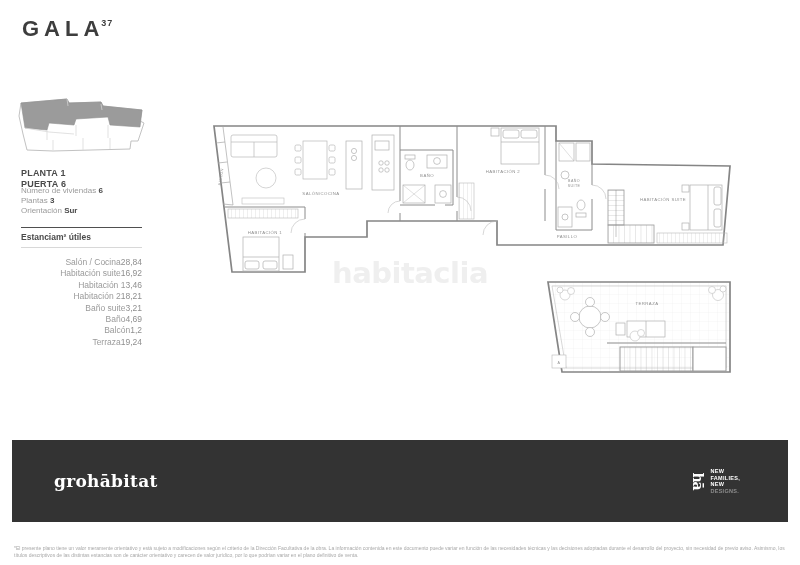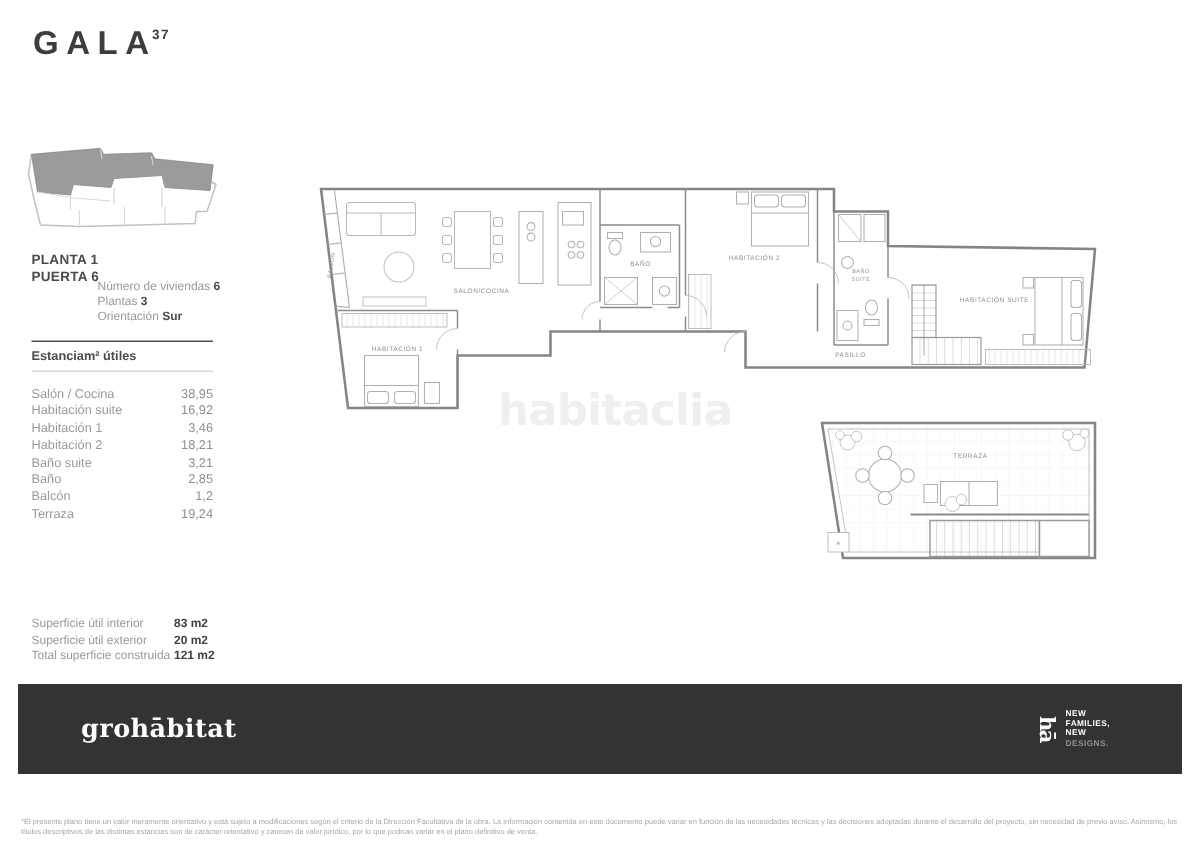--- a/index.html
+++ b/index.html
@@ -7,41 +7,41 @@
   .page { position:relative; width:800px; height:565px; background:#ffffff; overflow:hidden;padding-left:24px; }
 
   
   .brand { position:absolute; left:22px; top:16px; color:#3d3d3d; }
   .brand .name { font-size:22px; font-weight:bold; letter-spacing:5px; }
   .brand .sup { font-size:9px; font-weight:bold; vertical-align:10px; letter-spacing:1px; margin-left:-3px; color:#3d3d3d; }
 
   
   .site-icon { position:absolute; left:13px; top:96px; }
   .unit-id { position:absolute; left:21px; top:168px; font-size:9px; font-weight:bold; color:#4a4a4a; line-height:11px; letter-spacing:0.2px; }
-  .facts { position:absolute; left:21px; top:186px; font-size:8px; color:#9a9a9a; line-height:10px;margin-left:44px; }
+  .facts { position:absolute; left:21px; top:186px; font-size:8px; color:#9a9a9a; line-height:10px; }
   .facts b { color:#4a4a4a; }
 
   .room-table { position:absolute; left:21px; top:227px; width:121px; }
   .room-table .head { display:flex; justify-content:flex-start; border-top:1.5px solid #4f4f4f; border-bottom:1px solid #d8d8d8; padding:4px 0 5px 0; font-size:8.5px; font-weight:bold; color:#4a4a4a; }
   .room-table .rows { margin-top:9px; }
-  .room-table .row { display:flex; justify-content:space-between; font-size:8.5px; color:#9a9a9a; line-height:11.4px;gap:35px; }
+  .room-table .row { display:flex; justify-content:flex-end; font-size:8.5px; color:#9a9a9a; line-height:11.4px; }
   .room-table .row .val { color:#8f8f8f; }
 
   .summary { position:absolute; left:21px; top:411px; font-size:8px; color:#9a9a9a; line-height:10.5px; }
   .summary .lbl { display:inline-block; min-width:95px; }
   .summary b { color:#3f3f3f; }
 
   
   .watermark { position:absolute; left:332px; top:256px; font-size:29px; font-weight:800; letter-spacing:-0.5px; color:#efefef; font-family:"DejaVu Sans", sans-serif; }
   .plan-wrap { position:absolute; left:195px; top:105px; width:580px; height:300px; }
   .plan-label { font-size:4.3px; fill:#8f8f8f; letter-spacing:0.4px; text-anchor:middle; font-family:"Liberation Sans", sans-serif; }
   .plan-label.small { font-size:3.6px; }
 
   
-  .footer { position:absolute; left:12px; top:456px; width:776px; height:60px; background:#333333; display:flex; align-items:center; }
+  .footer { position:absolute; left:12px; top:440px; width:776px; height:82px; background:#333333; display:flex; align-items:center; }
   .f-logo { margin-left:42px; color:#ffffff; font-family:"DejaVu Serif", serif; font-weight:bold; font-size:17px; letter-spacing:0.3px; }
   .f-center { position:absolute; left:50%; transform:translateX(-50%); text-align:center; }
   .f-loc { font-size:7.5px; font-weight:bold; color:#ffffff; letter-spacing:0.6px; }
   .f-addr { font-size:7px; color:#9a9a9a; margin-top:3px; }
   .f-badge { position:absolute; right:48px; display:flex; align-items:center; }
   .f-mono { width:16px; height:26px; display:flex; align-items:center; justify-content:center; }
   .f-mono span { display:block; transform:rotate(90deg); color:#fff; font-weight:bold; font-size:14px; font-family:"DejaVu Serif", serif; letter-spacing:-1px; }
   .f-lines { margin-left:5px; font-size:5.5px; font-weight:bold; color:#ffffff; line-height:6.5px; letter-spacing:0.3px; }
   .f-lines .dim { color:#8f8f8f; }
 
@@ -75,58 +75,53 @@
   </div>
 
   <div class="room-table">
     <div class="head">
       <span>Estancia</span>
       <span>m² útiles</span>
     </div>
     <div class="rows">
       <div class="row">
           <span>Salón / Cocina</span>
-          <span class="val">38,95</span>
+          <span class="val">28,84</span>
         </div>
       <div class="row">
           <span>Habitación suite</span>
           <span class="val">16,92</span>
         </div>
       <div class="row">
           <span>Habitación 1</span>
           <span class="val">3,46</span>
         </div>
       <div class="row">
           <span>Habitación 2</span>
           <span class="val">18,21</span>
         </div>
       <div class="row">
           <span>Baño suite</span>
           <span class="val">3,21</span>
         </div>
       <div class="row">
           <span>Baño</span>
-          <span class="val">2,85</span>
+          <span class="val">4,69</span>
         </div>
       <div class="row">
           <span>Balcón</span>
           <span class="val">1,2</span>
         </div>
       <div class="row">
           <span>Terraza</span>
           <span class="val">19,24</span>
         </div>
     </div>
   </div>
 
-  <div class="summary">
-    <div><span class="lbl">Superficie útil interior</span><b>83 m2</b></div>
-    <div><span class="lbl">Superficie útil exterior</span><b>20 m2</b></div>
-    <div><span class="lbl">Total superficie construida</span><b>121 m2</b></div>
-  </div>
 
   <div class="watermark">habitaclia</div>
 
   <div class="plan-wrap">
     <svg width="580" height="300" viewBox="0 0 580 300">
       <defs>
         <pattern id="treadV" width="5.5" height="30" patternUnits="userSpaceOnUse">
           <path d="M0,0 V30" stroke="#b3b3b3" stroke-width="0.6"></path>
         </pattern>
         <pattern id="treadH" width="30" height="5" patternUnits="userSpaceOnUse">

